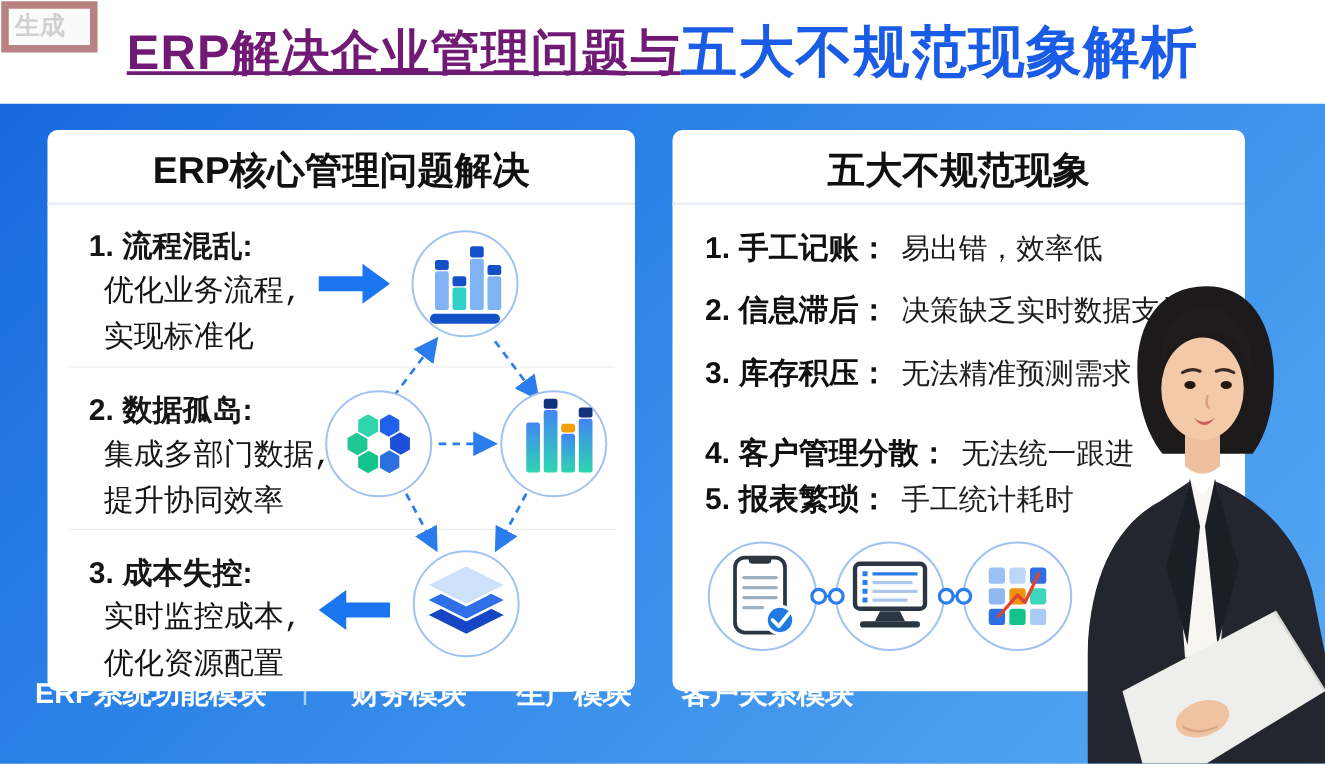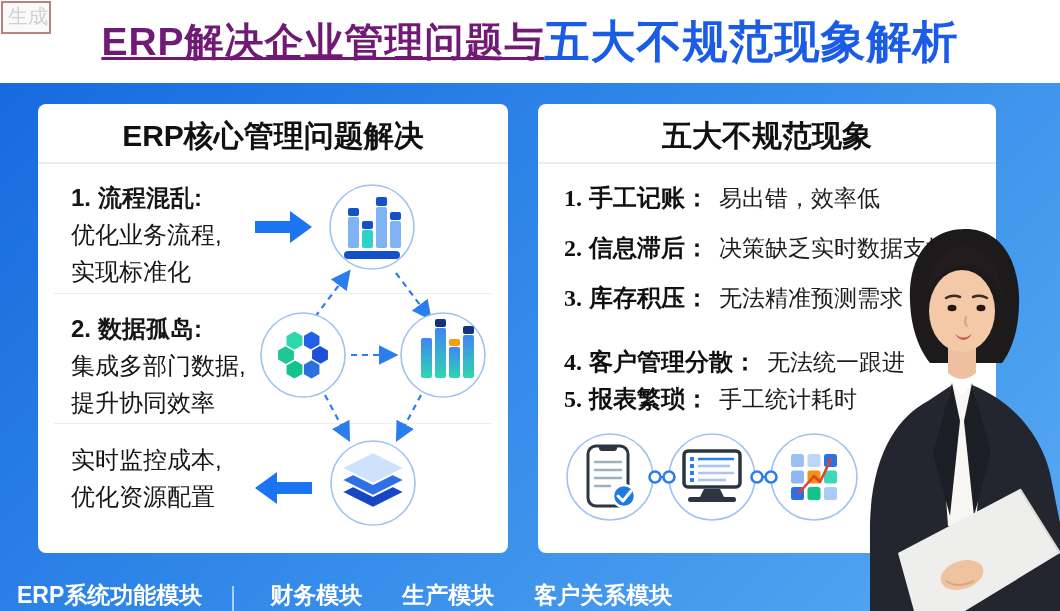--- a/index.html
+++ b/index.html
@@ -7,43 +7,43 @@
     position:relative;width:1060px;height:611px;overflow:hidden;
     font-family:"Liberation Sans","DejaVu Sans",sans-serif;
     background:linear-gradient(135deg,#1467dd 0%,#2f86e8 45%,#58aaf2 100%);
   }
   
   .header{position:absolute;top:0;left:0;width:1060px;height:83px;background:#ffffff;
     display:flex;align-items:center;justify-content:center;z-index:5;}
   .header .t-black{color:#701a75;font-weight:bold;font-size:39px;letter-spacing:1px;text-decoration:underline;}
   .header .t-blue{color:#1b5ce6;font-weight:bold;font-size:45px;letter-spacing:1px;text-align:right;}
   .watermark{position:absolute;top:1px;left:1px;z-index:6;color:#aaaaaa;opacity:.55;
-    font-size:20px;font-weight:normal;border:2px solid #7f1d1d;padding:0 1px 2px 5px;background:#f7f7f7;}
+    font-size:20px;font-weight:bold;border:6px solid #7f1d1d;padding:0 20px 2px 5px;background:#f7f7f7;}
   
   .card{position:absolute;background:#ffffff;border-radius:8px;z-index:2;}
   .card-left{left:38px;top:104px;width:470px;height:449px;}
-  .card-right{left:538px;top:104px;width:458px;height:449px;font-family:Liberation Serif, serif;}
+  .card-right{left:538px;top:104px;width:458px;height:449px;}
   .card-title{position:absolute;top:12px;left:0;right:0;text-align:center;
     font-size:30px;font-weight:bold;color:#111111;}
   .card-hr{position:absolute;top:58px;left:0;right:0;border-bottom:2px solid #e8ecf3;}
   
   .prob{position:absolute;left:33px;color:#161616;}
   .prob-h{font-size:24px;font-weight:bold;line-height:36px;white-space:nowrap;}
   .prob-h .n{margin-right:7px;}
-  .prob-l{font-size:24px;line-height:37px;white-space:nowrap;}
+  .prob-l{font-size:24px;line-height:37px;margin-left:12px;white-space:nowrap;font-family:Liberation Mono, monospace;}
   .l-div{position:absolute;left:16px;right:16px;height:1px;background:#ededed;}
   .diagram-svg{position:absolute;top:0;left:0;}
   
   .issue{position:absolute;left:26px;white-space:nowrap;line-height:32px;}
   .issue-b{font-weight:bold;font-size:24px;color:#101010;text-align:right;}
   .issue-b .n{margin-right:7px;}
   .issue-d{font-size:23px;color:#1d1d1d;margin-left:10px;}
   
   .footer{position:absolute;left:0;right:0;bottom:0;height:72px;z-index:3;
-    display:flex;align-items:flex-end;padding-left:17px;color:#ffffff;}
+    display:flex;align-items:flex-start;padding-left:28px;color:#ffffff;}
   .f-label{font-size:23px;font-weight:bold;}
   .f-div{width:2px;height:25px;background:rgba(255,255,255,.6);margin:0 36px 0 30px;}
   .f-mod{font-size:23px;font-weight:bold;margin-right:40px;}
   
   .person{position:absolute;right:0;bottom:0;width:190px;height:390px;z-index:4;}
 </style>
 </head>
 <body>
 
 <div class="watermark">生成</div>
@@ -64,20 +64,21 @@
     <div class="prob-h"><span class="n">1.</span><span>流程混乱:</span></div>
     <div class="prob-l">优化业务流程,</div>
     <div class="prob-l">实现标准化</div>
   </div>
   <div class="prob" style="top:207px">
     <div class="prob-h"><span class="n">2.</span><span>数据孤岛:</span></div>
     <div class="prob-l">集成多部门数据,</div>
     <div class="prob-l">提升协同效率</div>
   </div>
   <div class="prob" style="top:337px">
+    <div class="prob-h"><span class="n">3.</span><span>成本失控:</span></div>
     <div class="prob-l">实时监控成本,</div>
     <div class="prob-l">优化资源配置</div>
   </div>
 
   <svg class="diagram-svg" width="470" height="449" viewBox="0 0 470 449">
     <defs>
       <marker id="ah" markerWidth="9" markerHeight="9" refX="7" refY="4.5" orient="auto">
         <path d="M0,0 L9,4.5 L0,9 Z" fill="#2b7ded"></path>
       </marker>
       <linearGradient id="gb" x1="0" y1="0" x2="0" y2="1">

